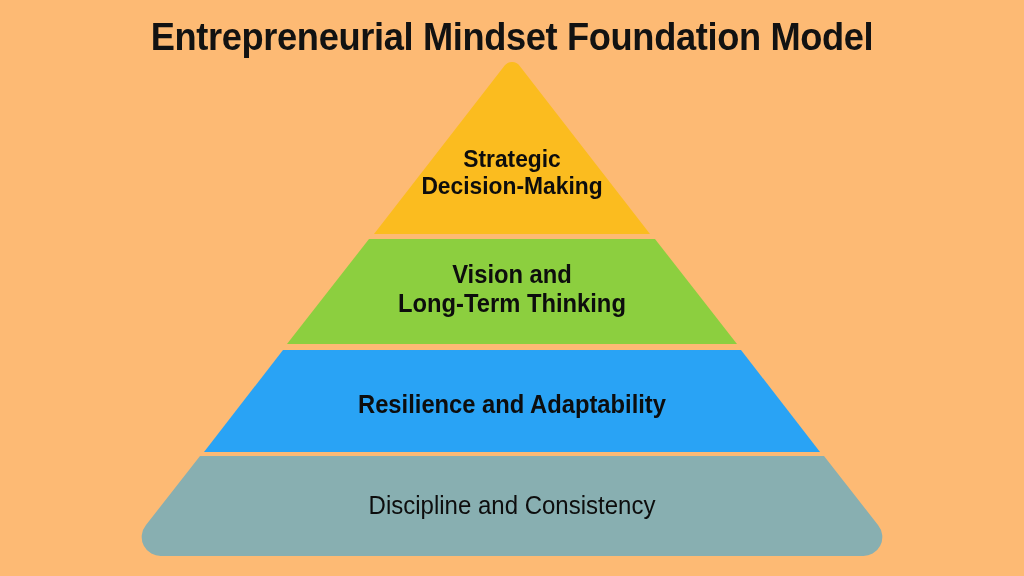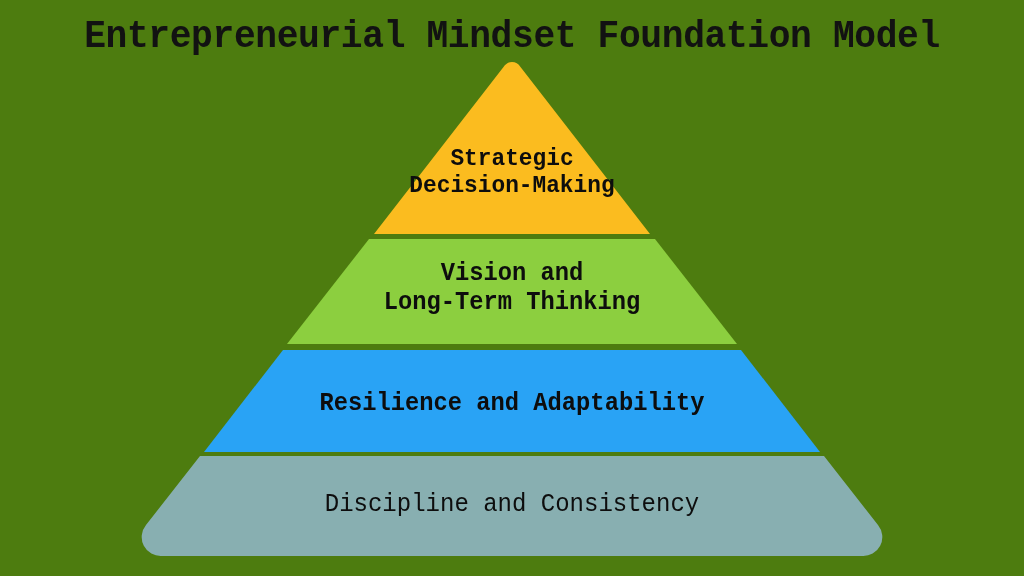--- a/index.html
+++ b/index.html
@@ -94,21 +94,21 @@
   #label-4 {
     top: 491px;
     font-size: 25px;
     transform: scaleX(0.96);
     transform-origin: center top;
   }
 </style>
 </head>
 <body>
 
-<div id="slide" style="background: #4d7c0f; font-family: Liberation Mono, monospace;">
+<div id="slide" style="background: #fdba74;">
 
   <div id="title">Entrepreneurial Mindset Foundation Model</div>
 
   <div id="pyramid">
     <svg viewBox="0 0 1024 576" xmlns="http://www.w3.org/2000/svg">
       <defs>
         <clipPath id="clip-base">
           <path d="M143,556 L881,556 L881,456 L143,456 Z"></path>
         </clipPath>
       </defs>

